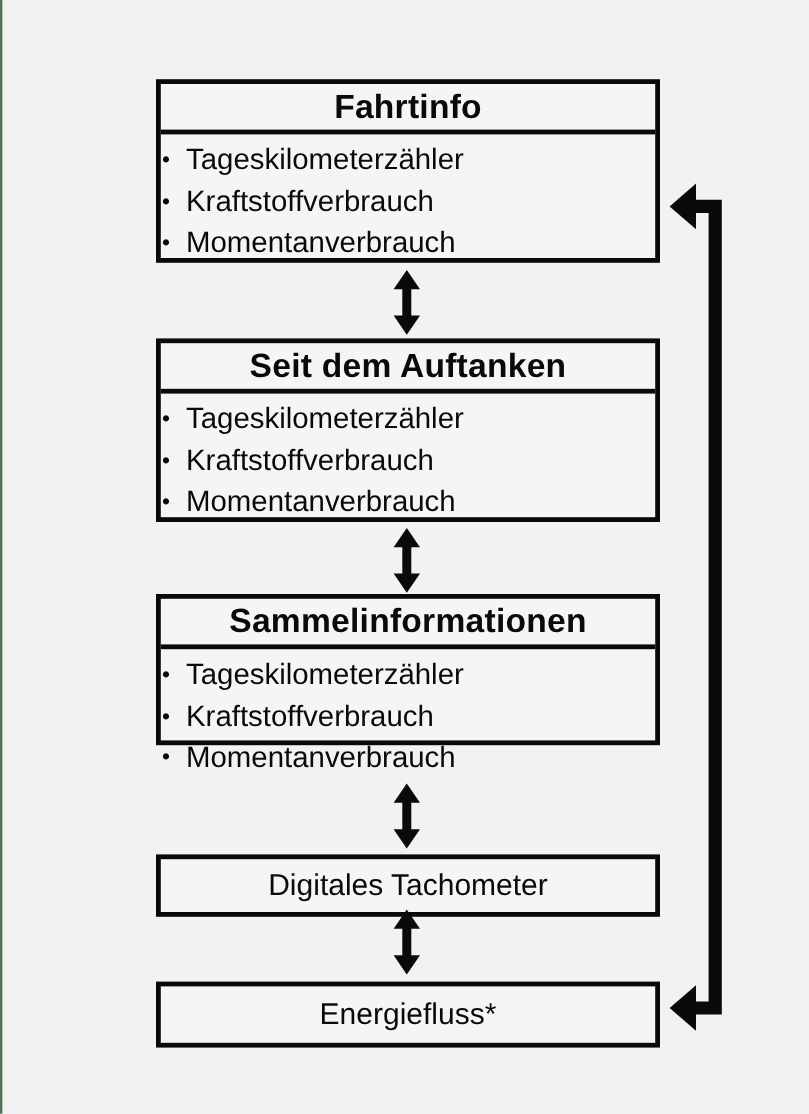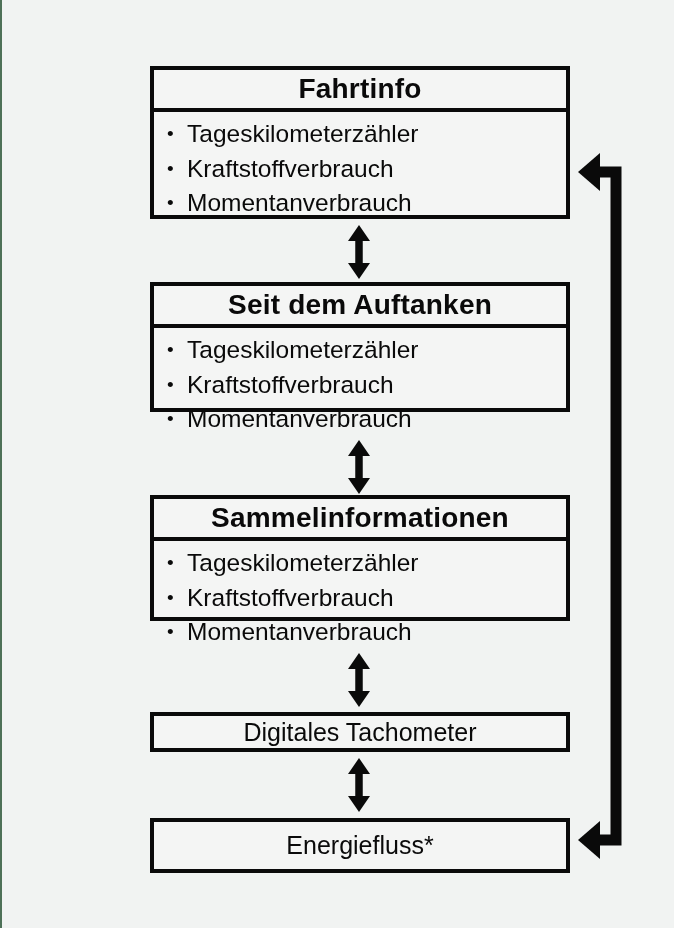--- a/index.html
+++ b/index.html
@@ -4,37 +4,37 @@
 <style>
   html, body { margin: 0; padding: 0; }
   body {
     width: 674px; height: 928px;
     background: #f1f3f2;
     font-family: "Liberation Sans", sans-serif;
     position: relative; overflow: hidden;
     box-sizing: border-box;
     border-left: 2px solid #4e7158;
   }
-  .canvas { position: absolute; inset: 0; margin-left: 20px; }
+  .canvas { position: absolute; inset: 0; }
   .box {
     position: absolute; left: 128px; width: 420px;
     border: 4px solid #0a0a0a;
     background: #f4f5f4;
     box-sizing: border-box;
     color: #0a0a0a;
   }
   .box-header {
     height: 38px;
     border-bottom: 4px solid #0a0a0a;
     display: flex; align-items: center; justify-content: center;
     font-weight: bold; font-size: 28px; letter-spacing: 0.2px;
   }
   .box-list {
     list-style: none;
-    margin: 5px 0 0 0; padding: 0 0 0 12px;
+    margin: 5px 0 0 0; padding: 0 0 0 0;
     font-size: 24.5px;
   }
   .box-list li { position: relative; padding-left: 21px; line-height: 34.5px; }
   .box-list li::before { content: "•"; position: absolute; left: 1px; top: 0; font-size: 19px; }
   .simple-box {
     display: flex; align-items: center; justify-content: center;
     font-size: 25px;
   }
   .arrow-svg { position: absolute; display: block; }
 </style>
@@ -51,21 +51,21 @@
       <li>Momentanverbrauch</li>
     </ul>
   </div>
 
   <svg class="arrow-svg" style="left:322px;top:224px" width="30" height="56" viewBox="0 0 30 56">
     <line x1="15" y1="15" x2="15" y2="41" stroke="#0a0a0a" stroke-width="7.5"></line>
     <polygon points="15,1 4,17 26,17" fill="#0a0a0a"></polygon>
     <polygon points="15,55 4,39 26,39" fill="#0a0a0a"></polygon>
   </svg>
 
-  <div class="box" style="top:282px;height:130px">
+  <div class="box" style="top:282px;height:153px">
     <div class="box-header">Seit dem Auftanken</div>
     <ul class="box-list">
       <li>Tageskilometerzähler</li>
       <li>Kraftstoffverbrauch</li>
       <li>Momentanverbrauch</li>
     </ul>
   </div>
 
   <svg class="arrow-svg" style="left:322px;top:439px" width="30" height="56" viewBox="0 0 30 56">
     <line x1="15" y1="15" x2="15" y2="41" stroke="#0a0a0a" stroke-width="7.5"></line>
@@ -81,21 +81,21 @@
       <li>Momentanverbrauch</li>
     </ul>
   </div>
 
   <svg class="arrow-svg" style="left:322px;top:652px" width="30" height="56" viewBox="0 0 30 56">
     <line x1="15" y1="15" x2="15" y2="41" stroke="#0a0a0a" stroke-width="7.5"></line>
     <polygon points="15,1 4,17 26,17" fill="#0a0a0a"></polygon>
     <polygon points="15,55 4,39 26,39" fill="#0a0a0a"></polygon>
   </svg>
 
-  <div class="box simple-box" style="top:712px;height:40px">
+  <div class="box simple-box" style="top:712px;height:52px">
     <span>Digitales Tachometer</span>
   </div>
 
   <svg class="arrow-svg" style="left:322px;top:757px" width="30" height="56" viewBox="0 0 30 56">
     <line x1="15" y1="15" x2="15" y2="41" stroke="#0a0a0a" stroke-width="7.5"></line>
     <polygon points="15,1 4,17 26,17" fill="#0a0a0a"></polygon>
     <polygon points="15,55 4,39 26,39" fill="#0a0a0a"></polygon>
   </svg>
 
   <div class="box simple-box" style="top:818px;height:55px">

